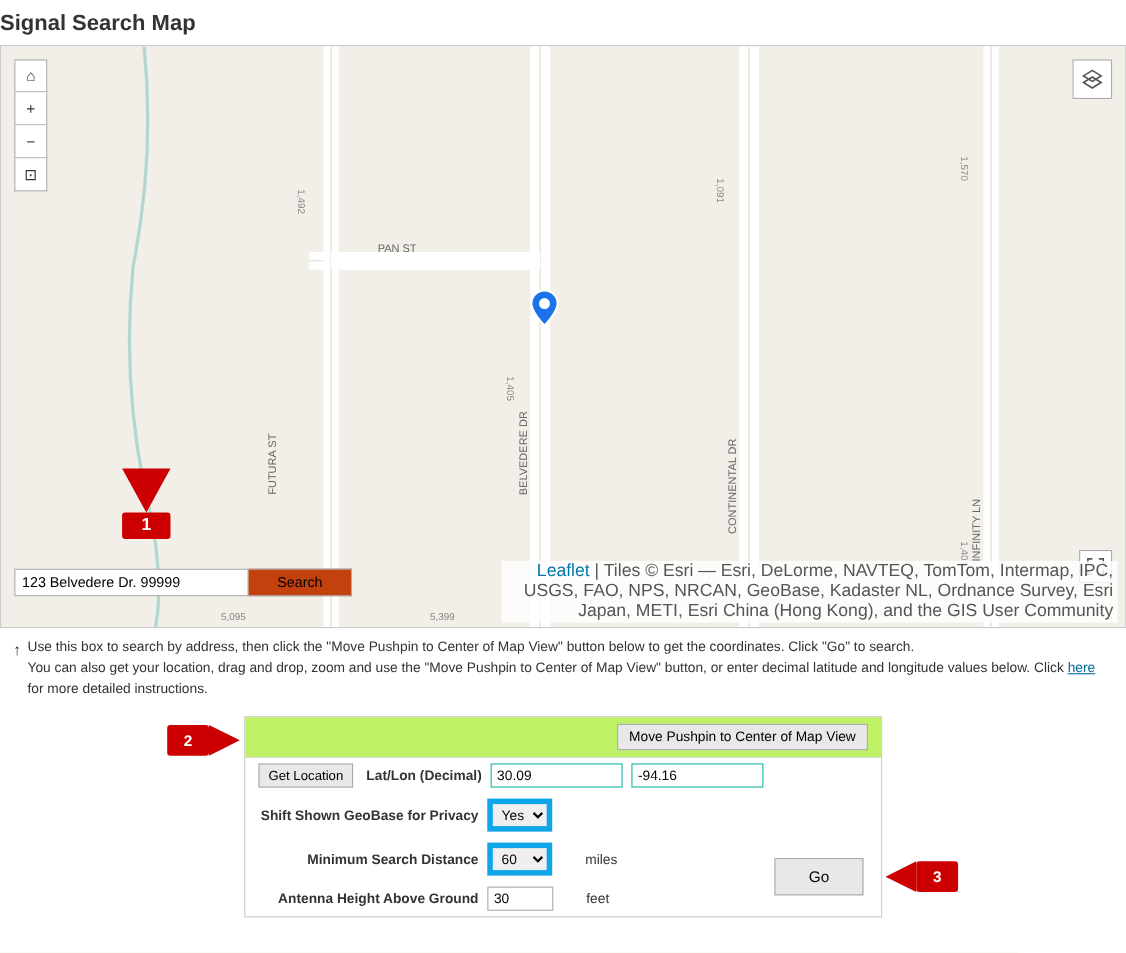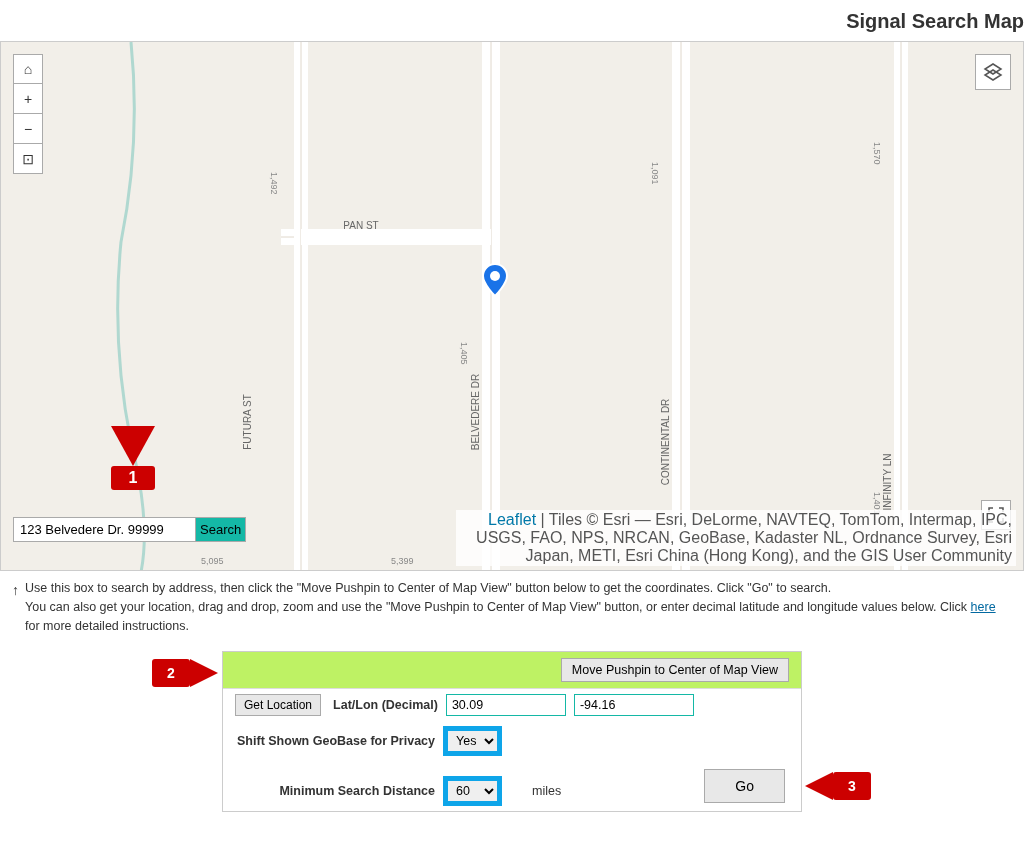--- a/index.html
+++ b/index.html
@@ -1,19 +1,19 @@
 <!DOCTYPE html>
 <html><head>
   <meta charset="utf-8">
   <style>
     * { box-sizing: border-box; margin: 0; padding: 0; }
     body { font-family: Arial, sans-serif; font-size: 13px; background: #fff; color: #333; }
 
     h1 {
-      text-align: right;
+      text-align: left;
       font-size: 20px;
       font-weight: bold;
       padding: 10px 0 8px;
     }
 
     #map-container {
       position: relative;
       width: 100%;
       height: 530px;
       background: #e8e8e8;
@@ -146,27 +146,27 @@
       left: 12px;
       z-index: 20;
       display: flex;
       gap: 0;
     }
 
     .map-search-input {
       padding: 1px 6px;
       border: 1px solid #aaa;
       font-size: 13px;
-      width: 183px;
+      width: 213px;
       outline: none;
     }
 
     .map-search-btn {
-      padding: 4px 4px;
-      background: #14b8a6;
+      padding: 4px 26px;
+      background: #c2410c;
       border: 1px solid #aaa;
       border-left: none;
       cursor: pointer;
       font-size: 13px;
     }
 
     
     .map-attribution {
       position: absolute;
       bottom: 4px;
@@ -409,33 +409,38 @@
       </div>
 
       <div class="form-row">
         <span class="form-label-bold">Shift Shown GeoBase for Privacy</span>
         <select class="form-select">
           <option>Yes</option>
           <option>No</option>
         </select>
       </div>
 
-      <div style="display:flex; align-items:flex-end;">
+      <div style="display:flex; align-items:center;">
         <div style="flex:1;">
           <div class="form-row">
             <span class="form-label-bold">Minimum Search Distance</span>
             <select class="form-select">
               <option>30</option>
               <option selected="">60</option>
               <option>90</option>
               <option>120</option>
             </select>
             <span class="unit-label">miles</span>
           </div>
 
+          <div class="form-row">
+            <span class="form-label-bold">Antenna Height Above Ground</span>
+            <input class="form-input-small" type="text" value="30" style="">
+            <span class="unit-label">feet</span>
+          </div>
         </div>
 
         <div style="position:relative; padding: 8px 16px;">
           <button class="go-btn">Go</button>
           
           <div style="position:absolute; right:-70px; top:50%; transform:translateY(-50%); display:flex; align-items:center;">
             <div style="width:0;height:0;border-top:14px solid transparent;border-bottom:14px solid transparent;border-right:28px solid #cc0000;"></div>
             <div style="width:38px;height:28px;background:#cc0000;color:white;font-weight:bold;font-size:14px;display:flex;align-items:center;justify-content:center;border-radius:3px;">3</div>
           </div>
         </div>

